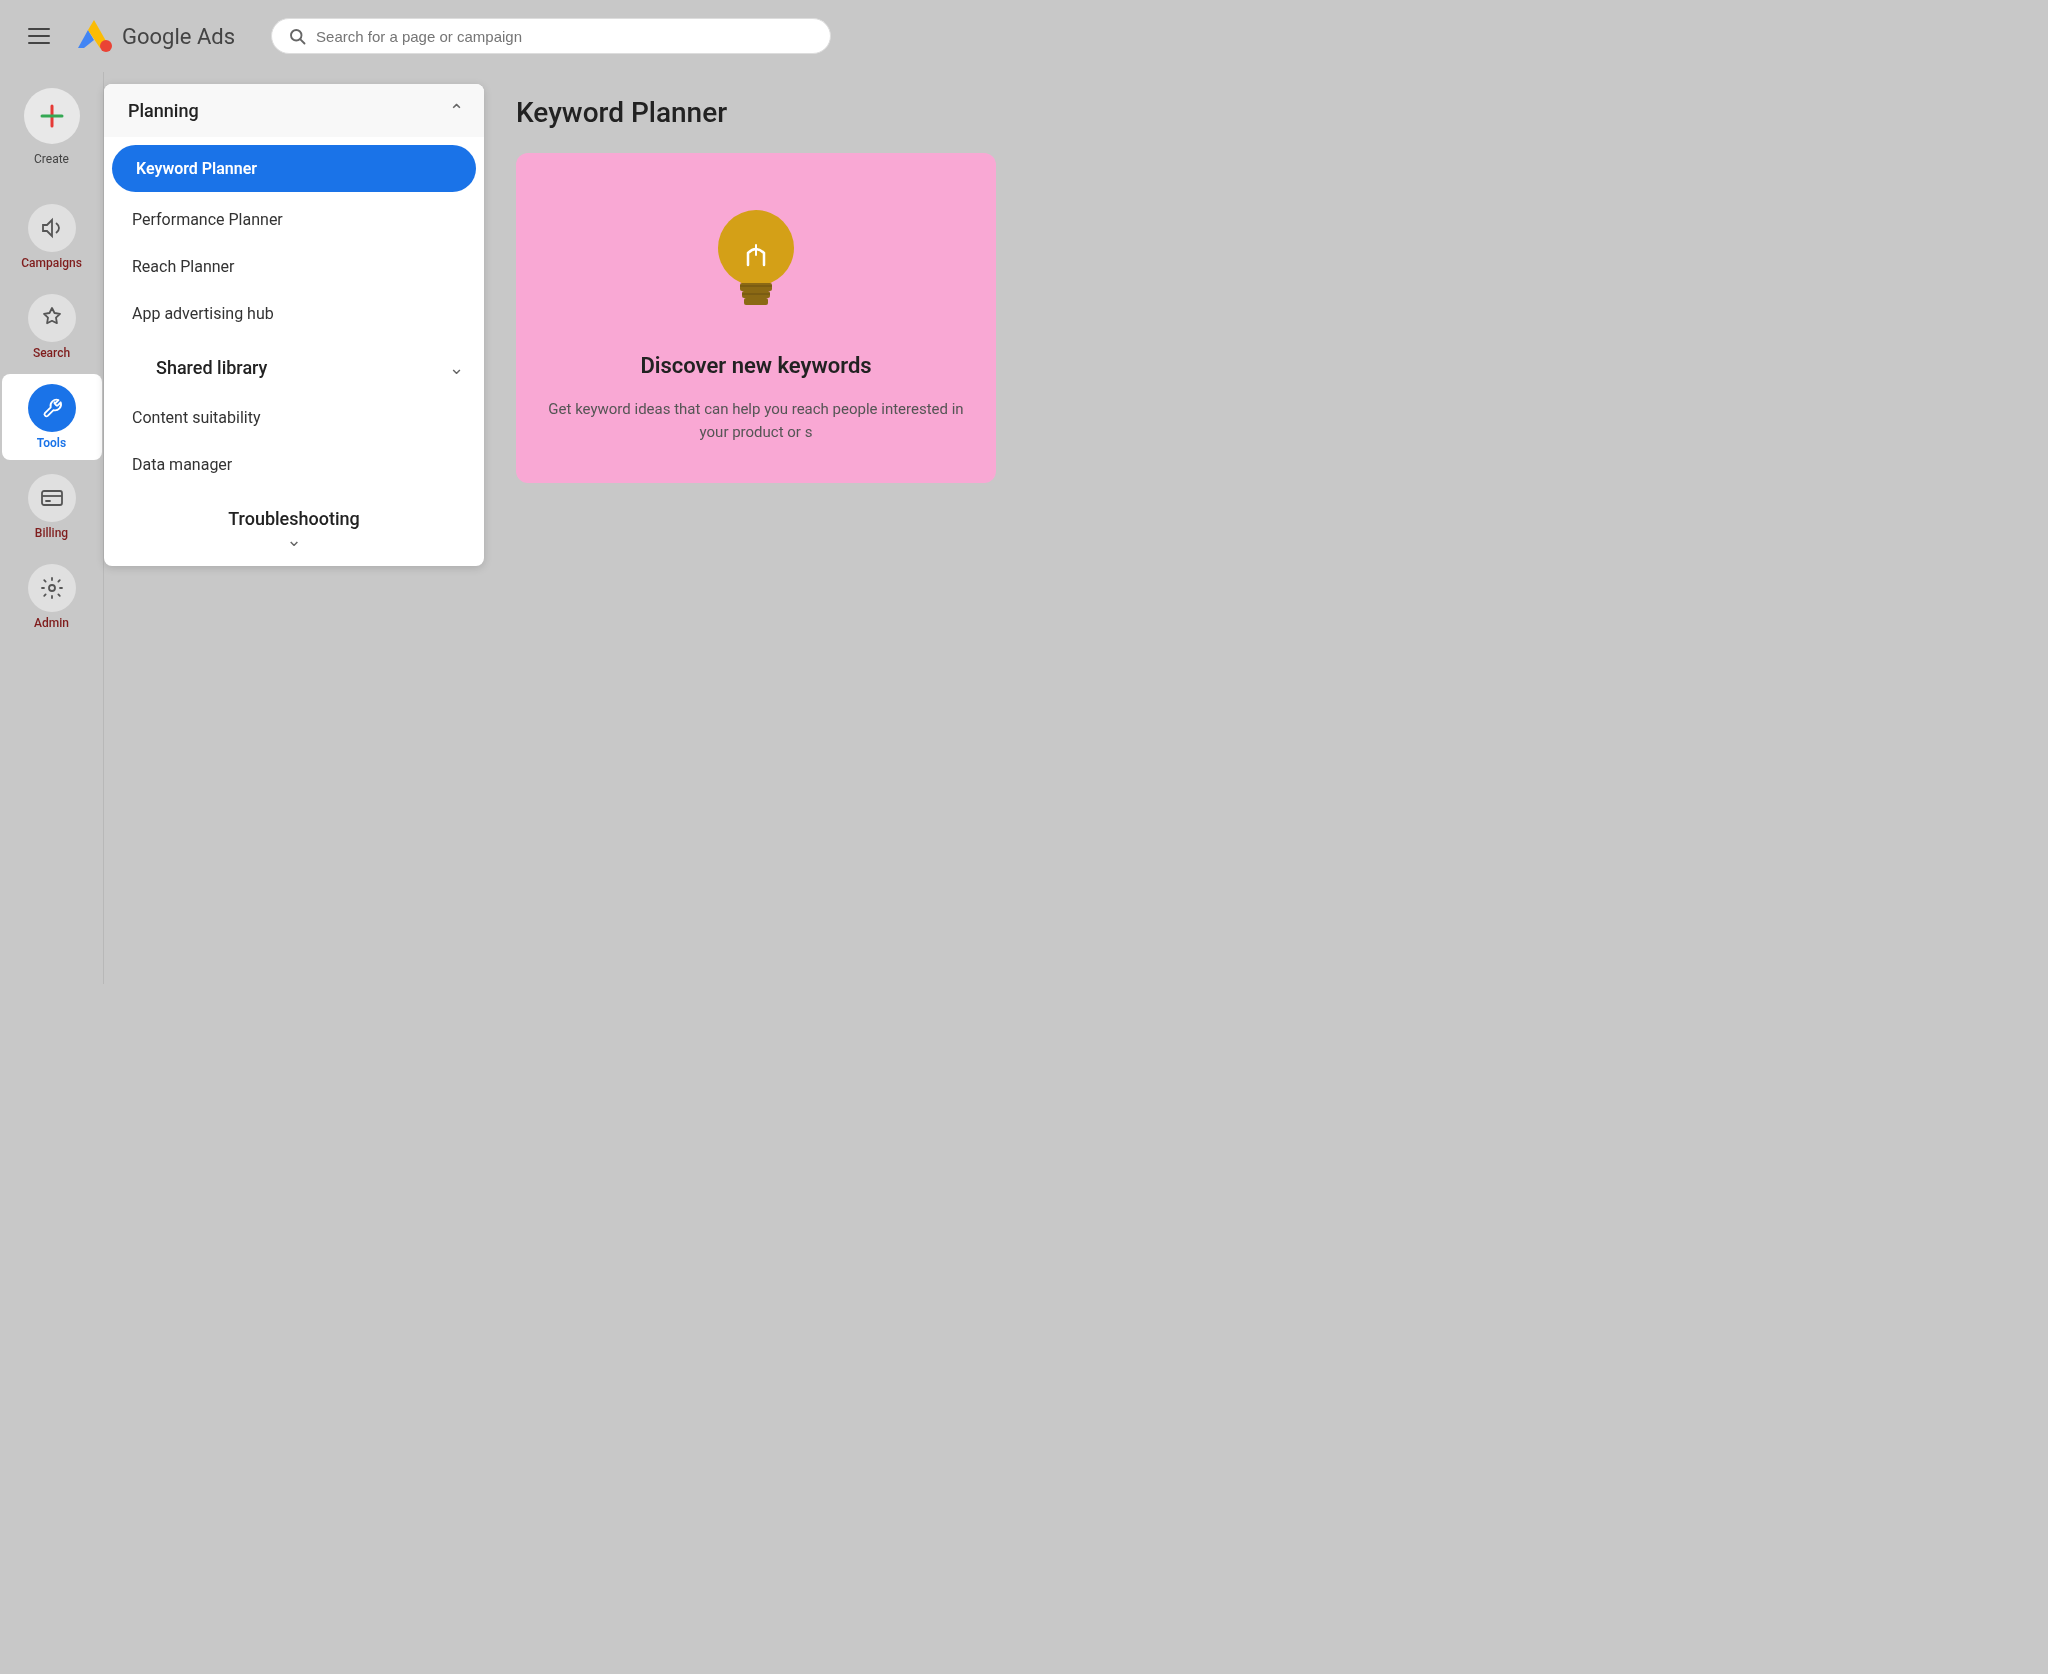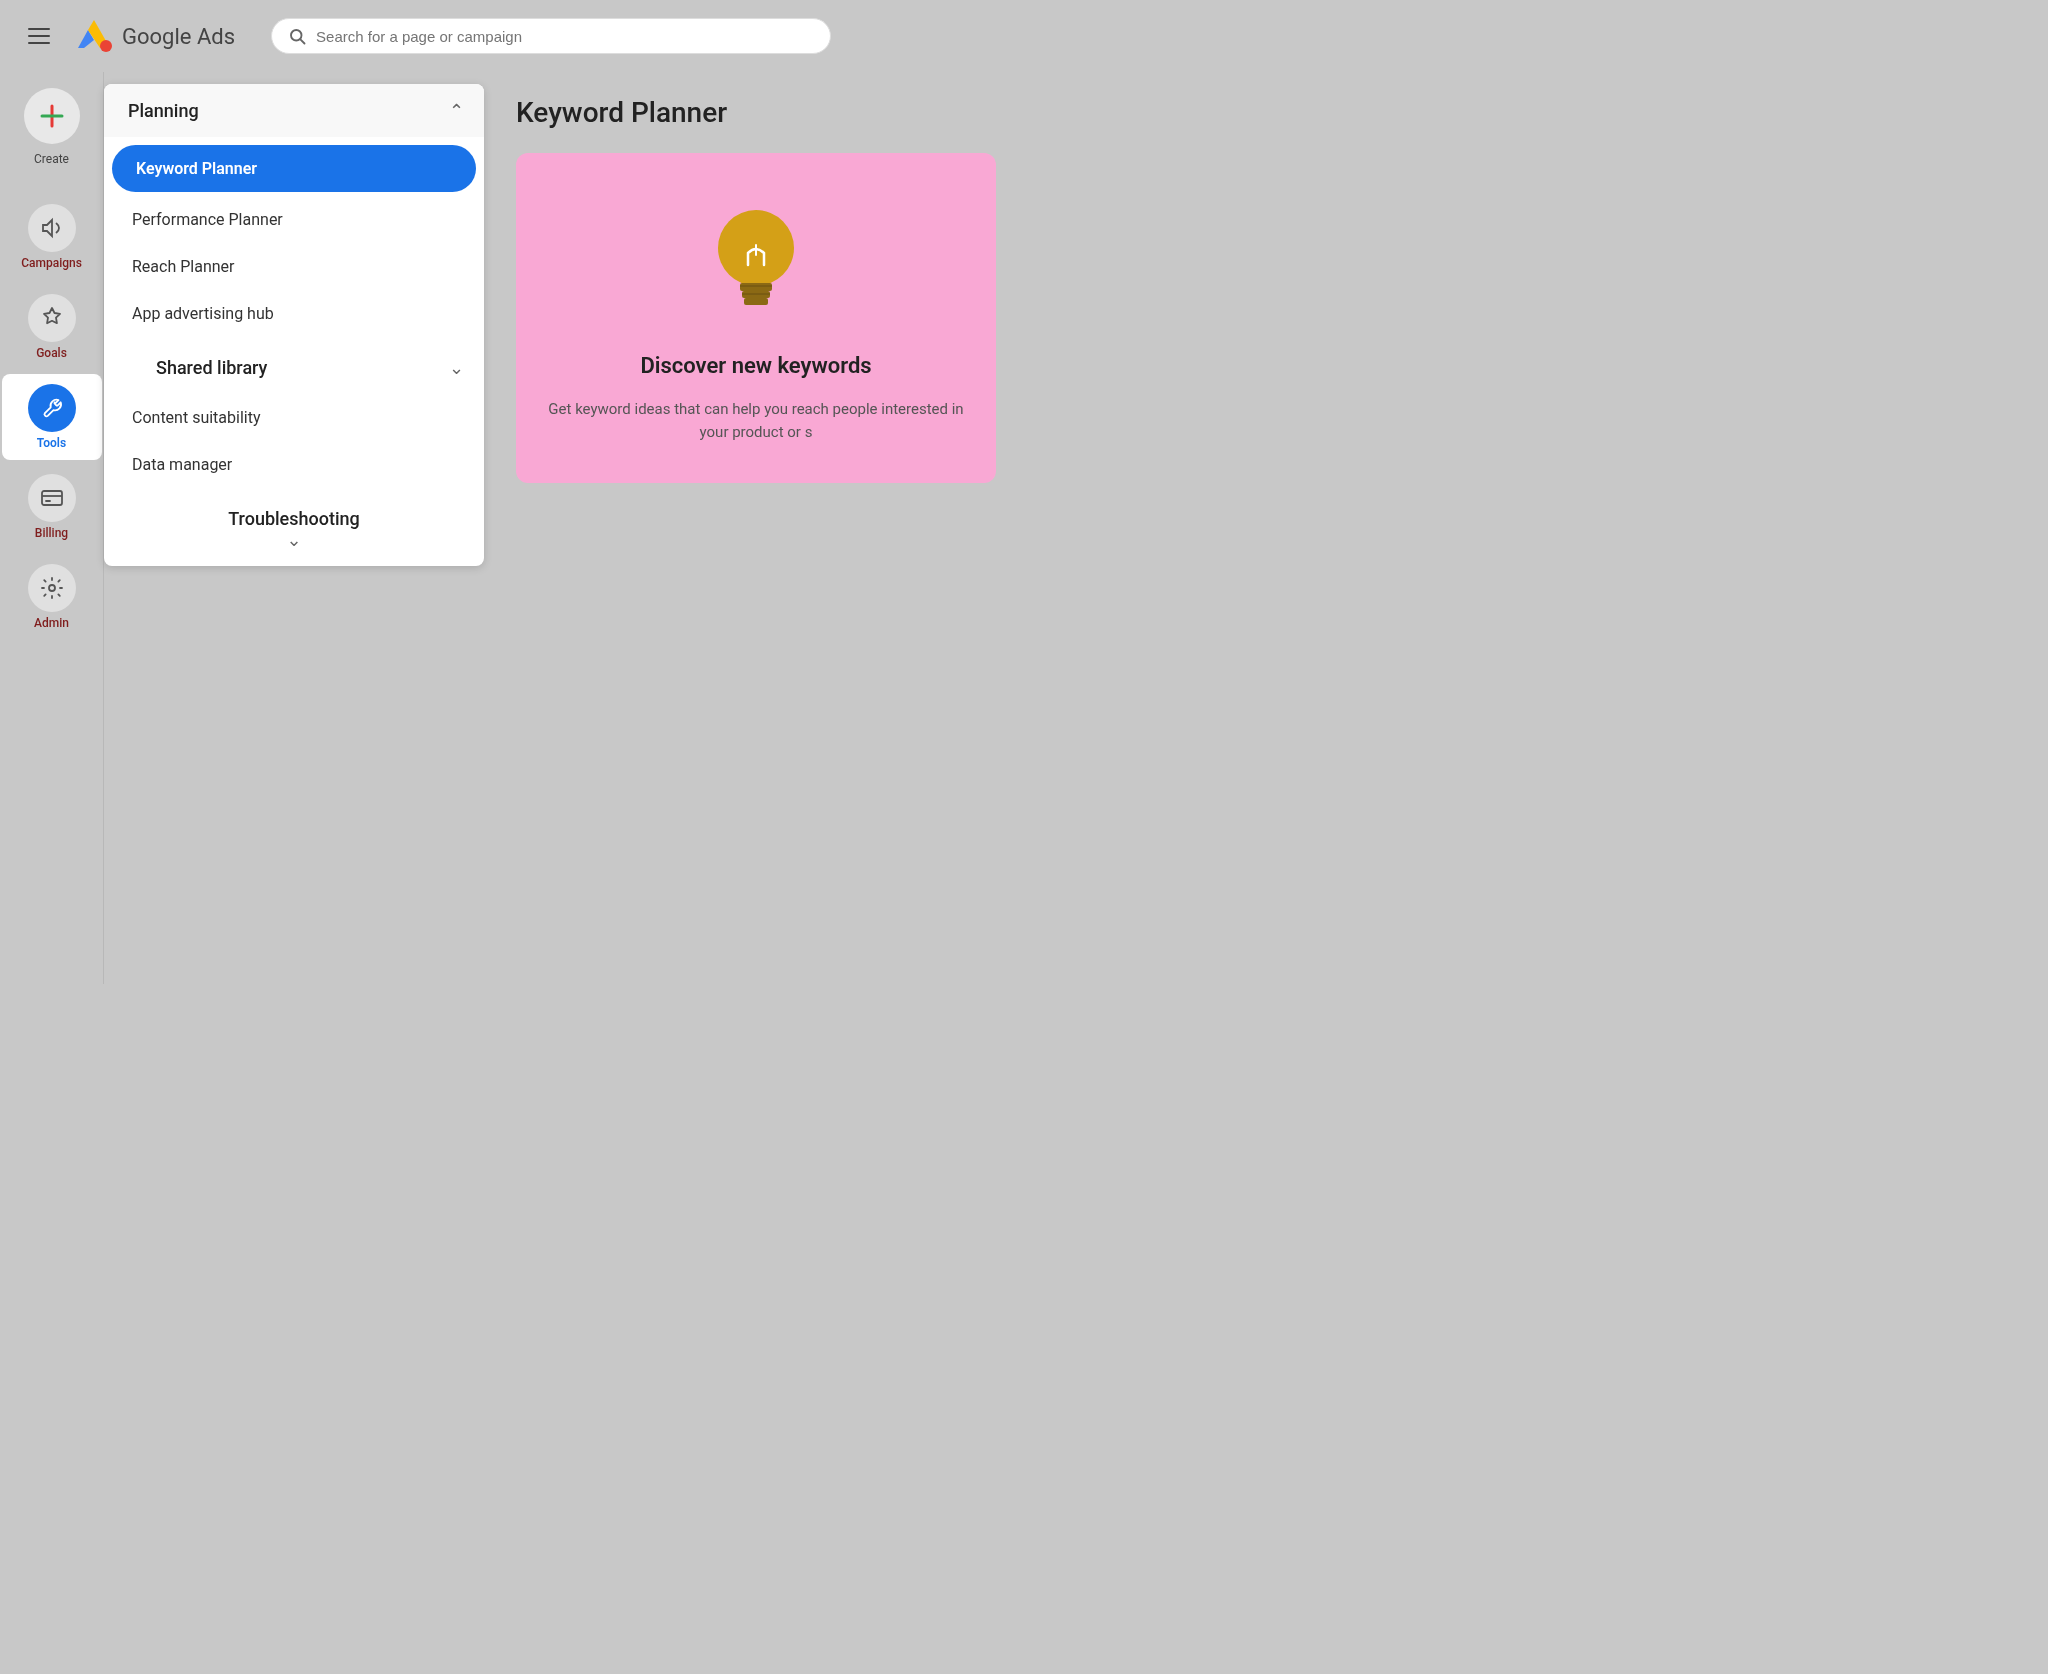--- a/index.html
+++ b/index.html
@@ -304,21 +304,21 @@
       </div>
       <span class="label">Campaigns</span>
     </div>
 
     <div class="sidebar-item">
       <div class="icon-circle">
         <svg width="24" height="24" viewBox="0 0 24 24" fill="none">
           <path d="M12 2l2.5 5 5.5.8-4 3.9.9 5.5L12 14.8l-4.9 2.4.9-5.5L4 7.8l5.5-.8z" stroke="#555" stroke-width="1.8" fill="none" stroke-linejoin="round"></path>
         </svg>
       </div>
-      <span class="label">Goals</span>
+      <span class="label">Search</span>
     </div>
 
     <div class="sidebar-item active">
       <div class="icon-circle">
         <svg width="24" height="24" viewBox="0 0 24 24" fill="none">
           <path d="M14.7 6.3a1 1 0 000 1.4l1.6 1.6a1 1 0 001.4 0l3-3a6 6 0 01-7.2 7.8l-5.8 5.8a2 2 0 01-2.8-2.8l5.8-5.8a6 6 0 017.8-7.2l-3 3z" stroke="white" stroke-width="1.8" fill="none" stroke-linecap="round" stroke-linejoin="round"></path>
         </svg>
       </div>
       <span class="label">Tools</span>
     </div>

